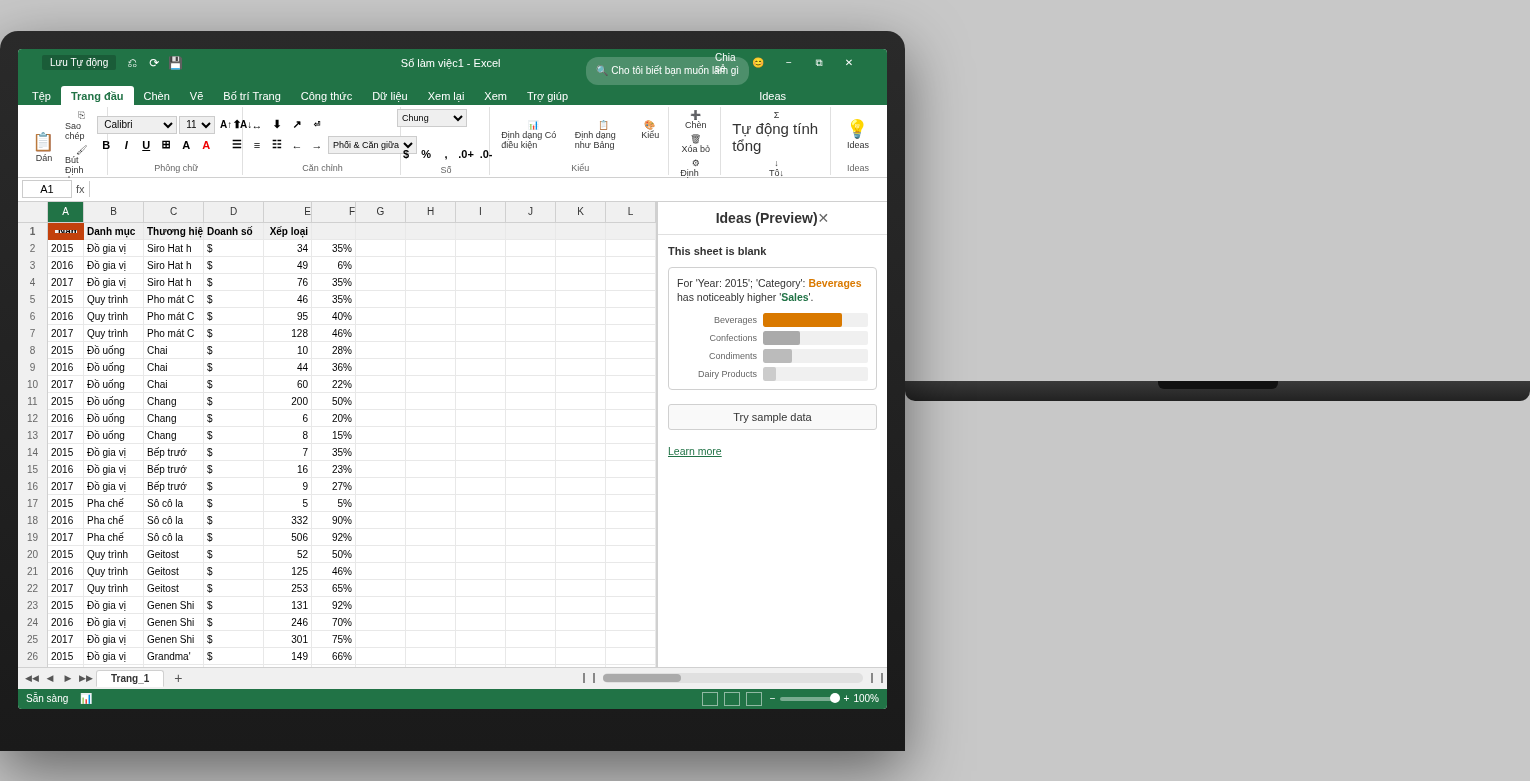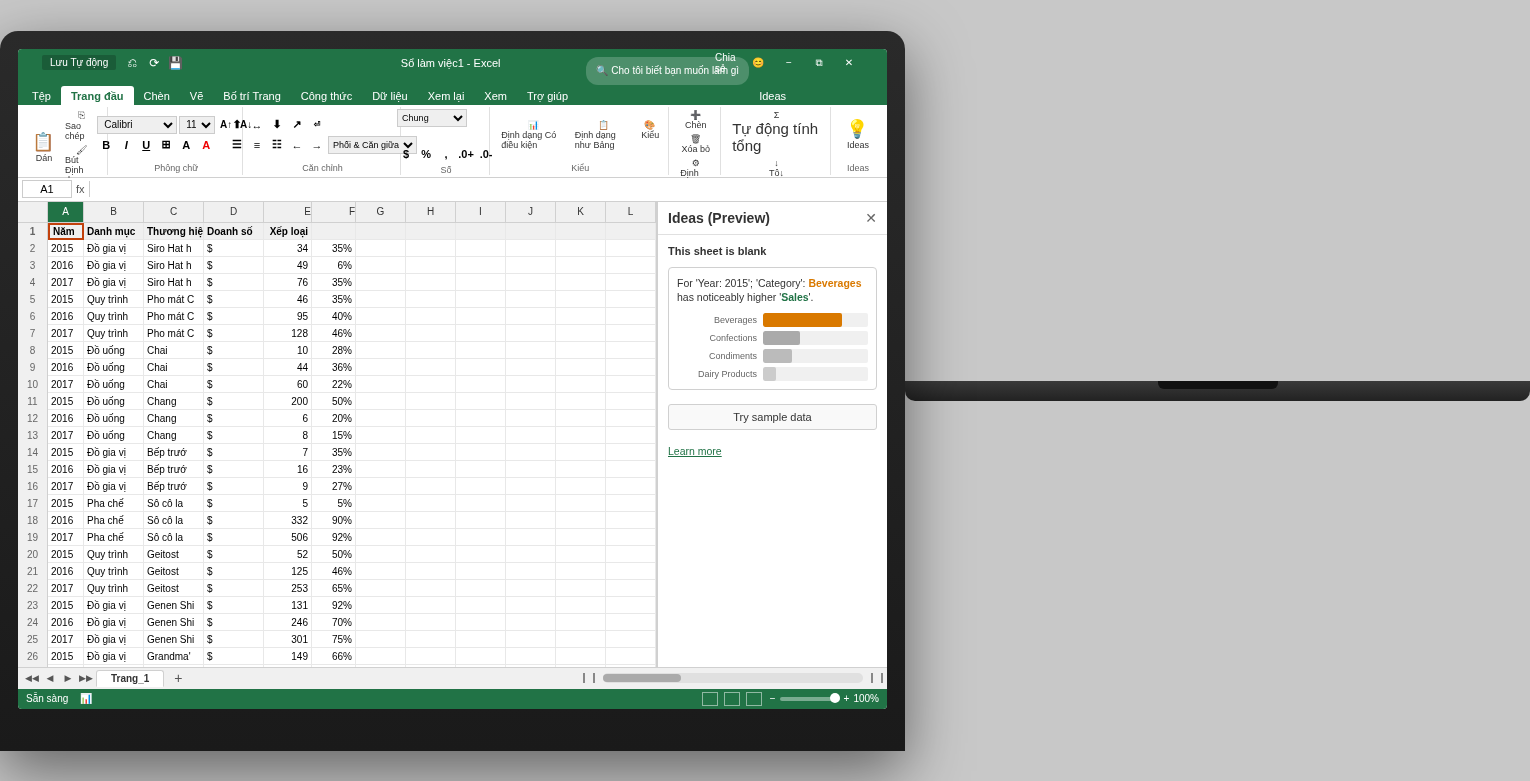--- a/index.html
+++ b/index.html
@@ -309,21 +309,21 @@
       border-right: 1px solid #e8e8e8;
       font-size: 10px;
       padding: 0 3px;
       display: flex;
       align-items: center;
       overflow: hidden;
       white-space: nowrap;
       flex-shrink: 0;
     }
     .ss-cell.selected-cell {
-      border: 2px solid #c2410c;
+      border: 7px solid #c2410c;
     }
     
     .col-a { width: 36px; }
     .col-b { width: 60px; }
     .col-c { width: 60px; }
     .col-d { width: 60px; }
     .col-e { width: 48px; text-align: right; justify-content: flex-end; }
     .col-f { width: 44px; text-align: right; justify-content: flex-end; }
     .col-g { width: 50px; }
     .col-h { width: 50px; }
@@ -409,21 +409,21 @@
       width: 230px;
       background: #fff;
       border-left: 1px solid #d0d0d0;
       display: flex;
       flex-direction: column;
       flex-shrink: 0;
     }
     .ideas-header {
       display: flex;
       align-items: center;
-      justify-content: space-between;
+      justify-content: center;
       padding: 8px 10px;
       border-bottom: 1px solid #e0e0e0;
     }
     .ideas-title {
       font-size: 14px;
       font-weight: 600;
       color: #333;
     }
     .ideas-close {
       font-size: 14px;

